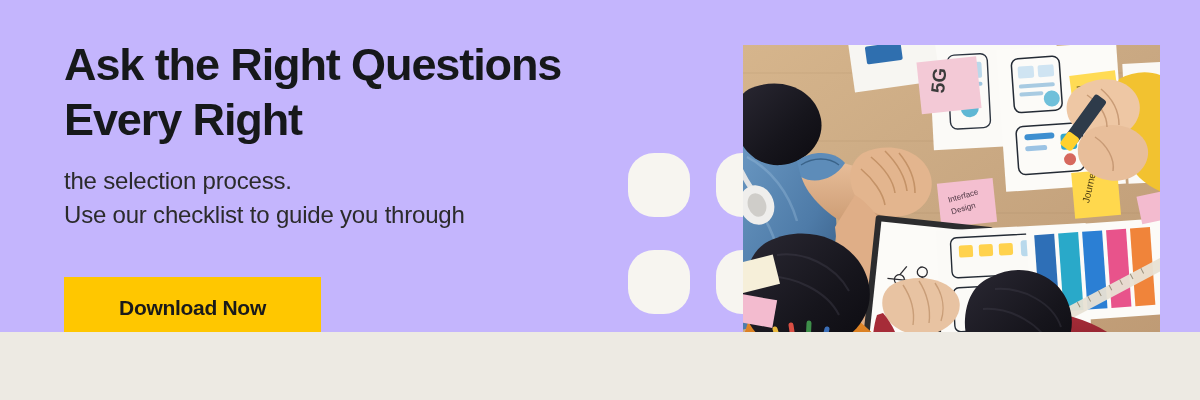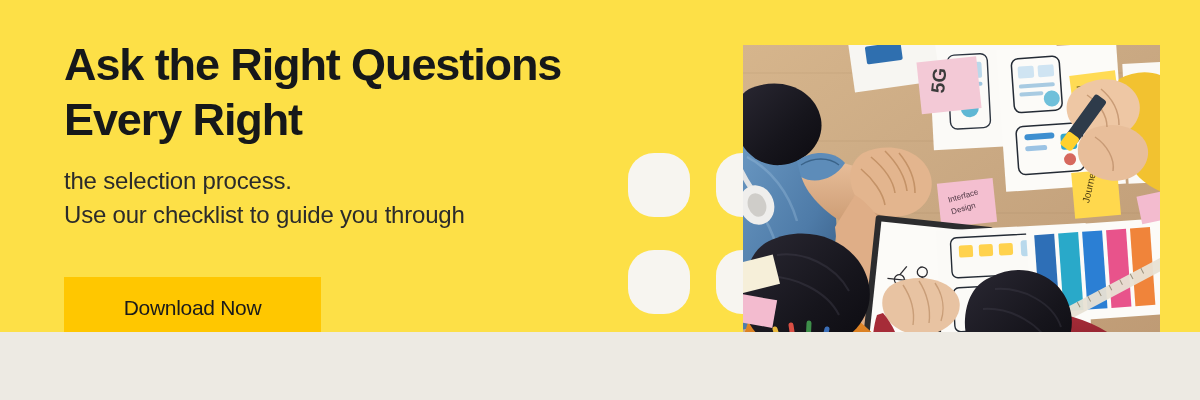--- a/index.html
+++ b/index.html
@@ -11,21 +11,21 @@
     height: 400px;
     overflow: hidden;
     font-family: "Liberation Sans", sans-serif;
     background: #EDEAE3;
   }
 
   .banner {
     position: relative;
     width: 1200px;
     height: 332px;
-    background: #fde047;
+    background: #c4b5fd;
     overflow: hidden;
   }
 
   
   .pattern {
     position: absolute;
     left: 628px;
     top: 153px;
     width: 160px;
     height: 260px;
@@ -88,21 +88,21 @@
     left: 0;
     top: 277px;
     width: 257px;
     height: 61px;
     border: 0;
     padding: 0;
     background: #FFC700;
     color: #1A1A1A;
     font-family: "Liberation Sans", sans-serif;
     font-size: 21px;
-    font-weight: 400;
+    font-weight: 700;
     letter-spacing: -0.3px;
     cursor: pointer;
     border-radius: 0;
     display: flex;
     align-items: center;
     justify-content: center;
   }
 
   
   .photo {

